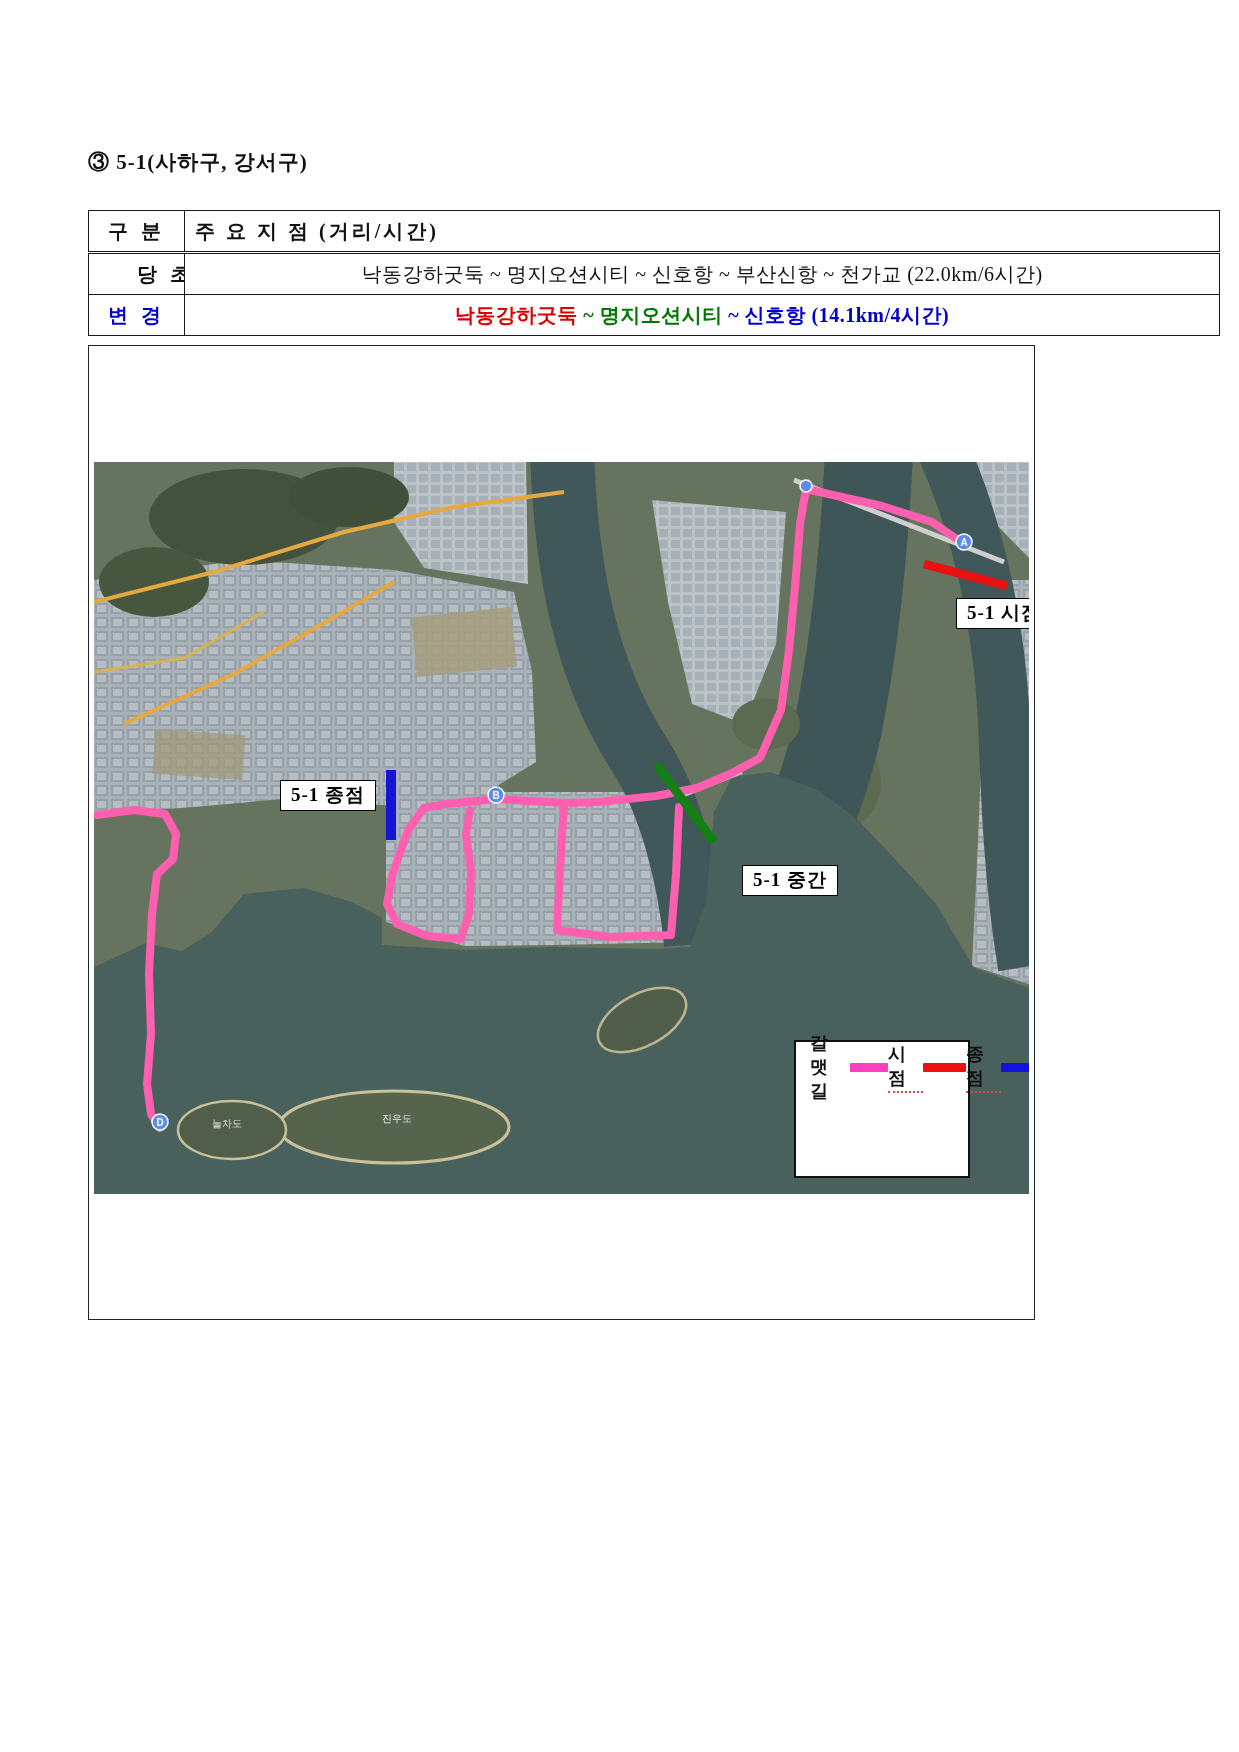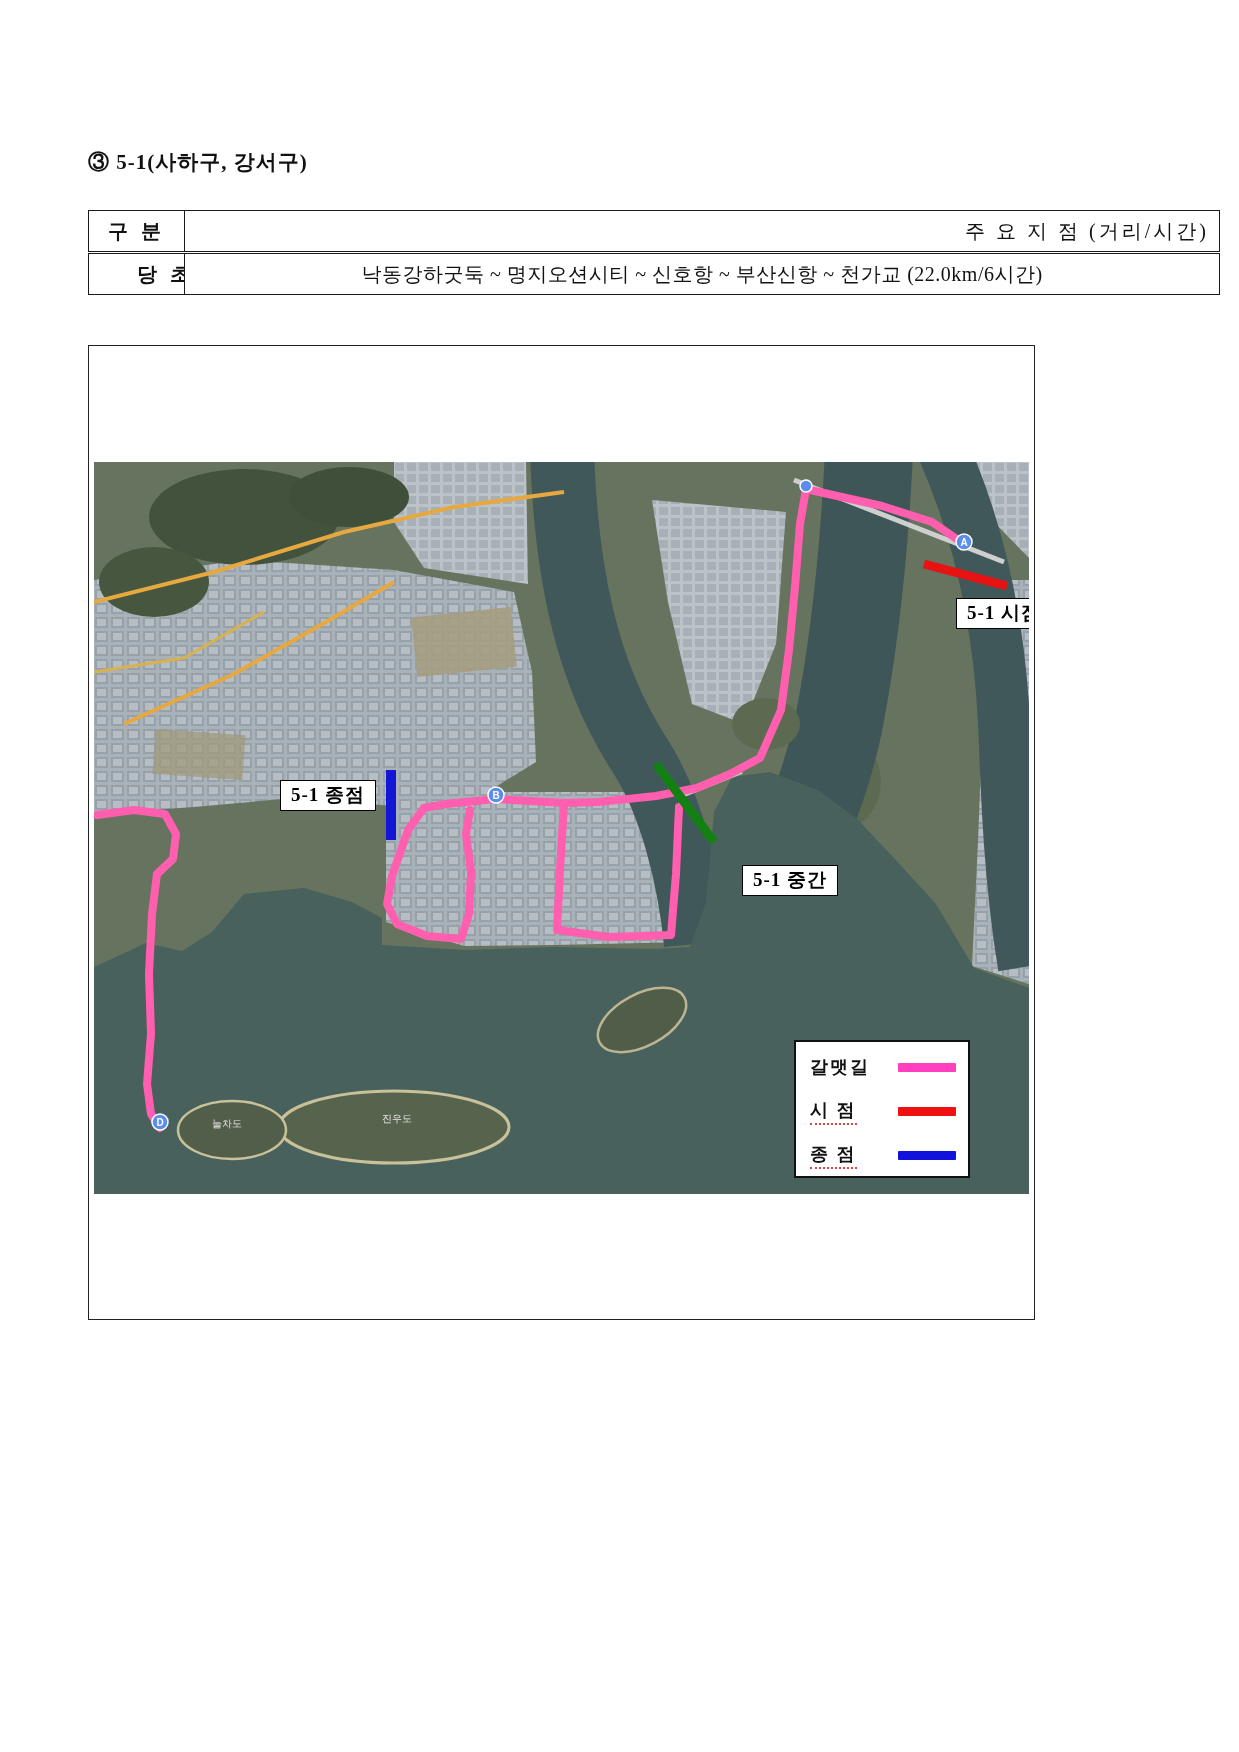--- a/index.html
+++ b/index.html
@@ -17,21 +17,21 @@
     position:absolute;left:88px;top:210px;width:1132px;border-collapse:collapse;
     table-layout:fixed;font-size:20px;
   }
   .route-table col.c1{width:96px;}
   .route-table th,.route-table td{
     border:1.6px solid #1a1a1a;padding:0 10px;height:40px;vertical-align:middle;
     overflow:hidden;white-space:nowrap;
   }
   .route-table thead th{border-bottom:3px double #1a1a1a;}
   .th-col1,.row-label{text-align:center;font-weight:bold;letter-spacing:4px;}
-  .th-col2{text-align:right;font-weight:normal;letter-spacing:3px;}
+  .th-col2{text-align:left;font-weight:bold;letter-spacing:3px;}
   .row-content{text-align:center;letter-spacing:0.5px;}
   .row-content .seg{font-weight:inherit;}
   .row-changed .row-content .seg{font-weight:bold;}
   .row-changed .row-label{font-weight:bold;}
   
   .map-box{
     position:absolute;left:88px;top:345px;width:947px;height:975px;
     border:1.6px solid #222;background:#fff;box-sizing:border-box;
   }
   .sat{
@@ -40,21 +40,21 @@
   }
   .sat svg{position:absolute;left:0;top:0;}
   .map-label{
     position:absolute;background:#ffffff;border:1.6px solid #000;
     font-size:19px;font-weight:bold;letter-spacing:1px;padding:3px 10px;
     white-space:nowrap;color:#000;line-height:1.2;
   }
   .legend{
     position:absolute;left:700px;top:578px;width:176px;height:138px;
     background:#ffffff;border:2px solid #111;box-sizing:border-box;
-    padding:12px 12px 8px 14px;display:flex;flex-direction:column;justify-content:space-between;
+    padding:12px 12px 8px 14px;display:flex;justify-content:space-between;
   }
   .legend-row{display:flex;align-items:center;justify-content:space-between;height:26px;}
   .legend-label{font-size:18px;font-weight:bold;letter-spacing:2px;color:#111;}
   .legend-label.misspell{border-bottom:2px dotted #e04444;padding-bottom:1px;}
   .legend-bar{width:58px;height:9px;border-radius:1px;}
 </style>
 </head>
 <body>
 
 <div class="page">
@@ -70,20 +70,26 @@
       <tr>
         <th class="th-col1">구 분</th>
         <th class="th-col2">주 요 지 점 (거리/시간)</th>
       </tr>
     </thead>
     <tbody>
       <tr>
         <td class="row-label" style="color: rgb(17, 17, 17); padding-left: 48px;">당  초</td>
         <td class="row-content">
           <span class="seg" style="color: rgb(17, 17, 17);">낙동강하굿둑 ~ 명지오션시티 ~ 신호항 ~ 부산신항 ~ 천가교 (22.0km/6시간)</span>
+        </td>
+      </tr>
+      <tr class="row-changed">
+        <td class="row-label" style="color: rgb(0, 0, 204);">변  경</td>
+        <td class="row-content">
+          <span class="seg" style="color: rgb(221, 0, 0);">낙동강하굿둑</span><span class="seg" style="color: rgb(0, 119, 0);"> ~ </span><span class="seg" style="color: rgb(0, 119, 0);">명지오션시티</span><span class="seg" style="color: rgb(0, 0, 204);"> ~ </span><span class="seg" style="color: rgb(0, 0, 204);">신호항 (14.1km/4시간)</span>
         </td>
       </tr>
     </tbody>
   </table>
 
   <div class="map-box">
     <div class="sat">
 
       <svg width="935" height="732" viewBox="0 0 935 732">
         <defs>

